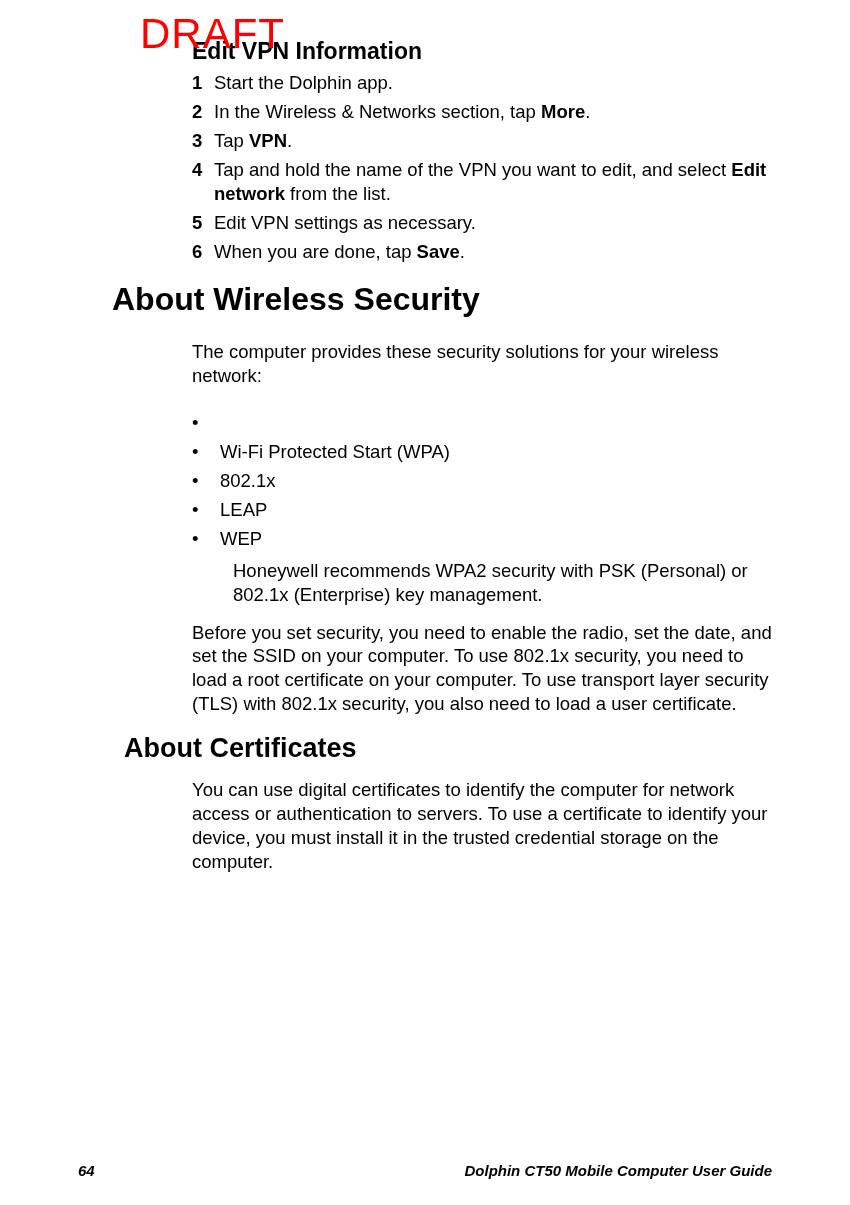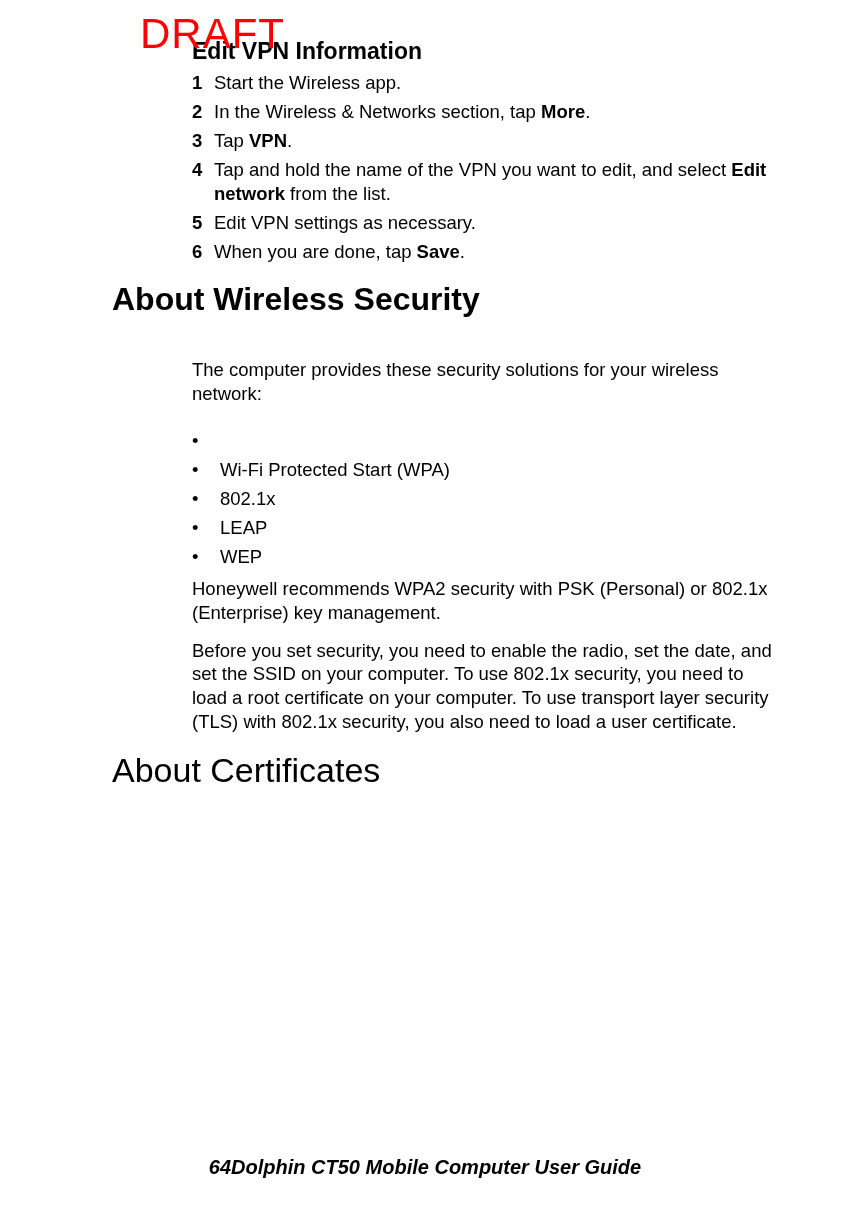--- a/index.html
+++ b/index.html
@@ -42,26 +42,26 @@
     .heading-3 {
       font-weight: bold;
       font-size: 23px;
       margin-bottom: 6px;
     }
     .heading-1 {
       font-weight: bold;
       font-size: 32px;
       margin-left: 0;
       margin-top: 18px;
-      margin-bottom: 40px;
+      margin-bottom: 22px;
     }
     .heading-2 {
-      font-weight: normal;
-      font-size: 34px;
-      margin-left: 0;
+      font-weight: bold;
+      font-size: 27px;
+      margin-left: 12px;
       margin-top: 18px;
       margin-bottom: 14px;
     }
     .numbered-list {
       list-style: none;
       margin-left: 0;
     }
     .numbered-item {
       display: flex;
       margin-bottom: 6px;
@@ -100,40 +100,40 @@
     }
     .bold {
       font-weight: bold;
     }
     .footer {
       position: absolute;
       bottom: 26px;
       left: 78px;
       right: 78px;
       display: flex;
-      justify-content: center;
+      justify-content: space-between;
       font-style: italic;
       font-weight: bold;
-      font-size: 20px;
+      font-size: 15px;
     }
   </style>
 </head>
 <body>
 
 <div class="page">
 
   <div class="draft-watermark">DRAFT</div>
 
 
   <div class="content-indent">
     <h3 class="heading-3">Edit VPN Information</h3>
     <ol class="numbered-list" id="steps-list">
         <li class="numbered-item">
           <span class="num">1</span>
-          <span class="txt">Start the Wireless app.</span>
+          <span class="txt">Start the Dolphin app.</span>
         </li>
         <li class="numbered-item">
           <span class="num">2</span>
           <span class="txt">In the Wireless &amp; Networks section, tap <span class="bold">More</span>.</span>
         </li>
         <li class="numbered-item">
           <span class="num">3</span>
           <span class="txt">Tap <span class="bold">VPN</span>.</span>
         </li>
         <li class="numbered-item">
@@ -169,25 +169,28 @@
         </li>
         <li class="bullet-item">
           <span class="dot">•</span>
           <span>LEAP</span>
         </li>
         <li class="bullet-item">
           <span class="dot">•</span>
           <span>WEP</span>
         </li>
       </ul>
-    <p class="para" style="margin-top:8px;">Honeywell recommends WPA2 security with PSK (Personal) or 802.1x (Enterprise) key management.</p>
+    <p class="para" style="margin-top:8px;margin-left:41px;">Honeywell recommends WPA2 security with PSK (Personal) or 802.1x (Enterprise) key management.</p>
     <p class="para">Before you set security, you need to enable the radio, set the date, and set the SSID on your computer. To use 802.1x security, you need to load a root certificate on your computer. To use transport layer security (TLS) with 802.1x security, you also need to load a user certificate.</p>
   </div>
 
   <h2 class="heading-2">About Certificates</h2>
 
+  <div class="content-indent">
+    <p class="para">You can use digital certificates to identify the computer for network access or authentication to servers. To use a certificate to identify your device, you must install it in the trusted credential storage on the computer.</p>
+  </div>
 
   <div class="footer">
     <span>64</span>
     <span>Dolphin CT50 Mobile Computer User Guide</span>
   </div>
 
 </div>
 
 </body></html>

